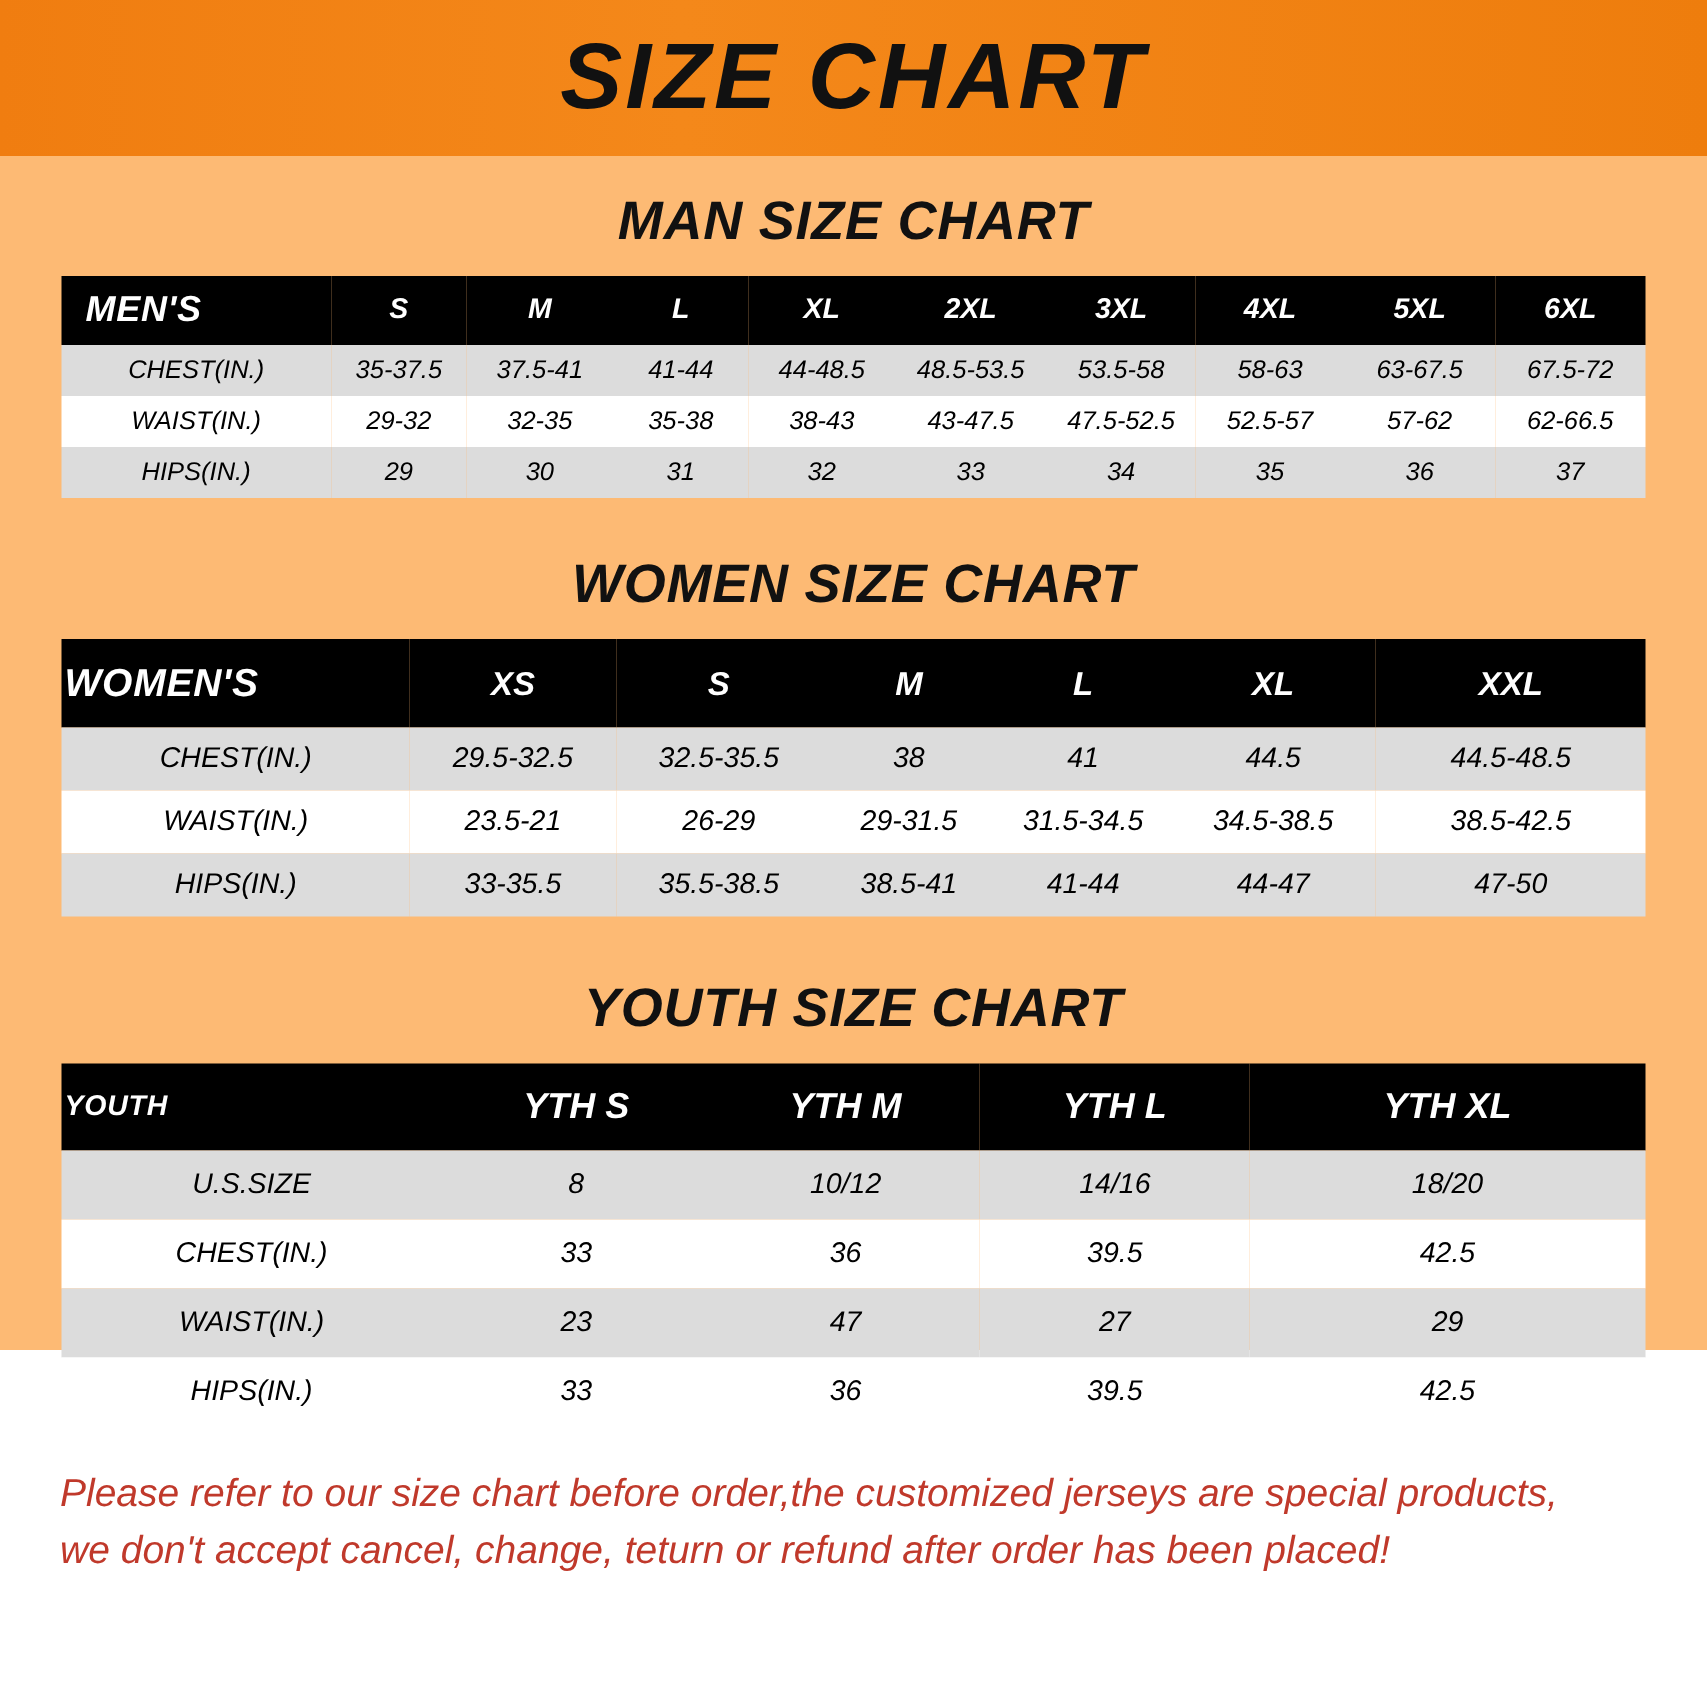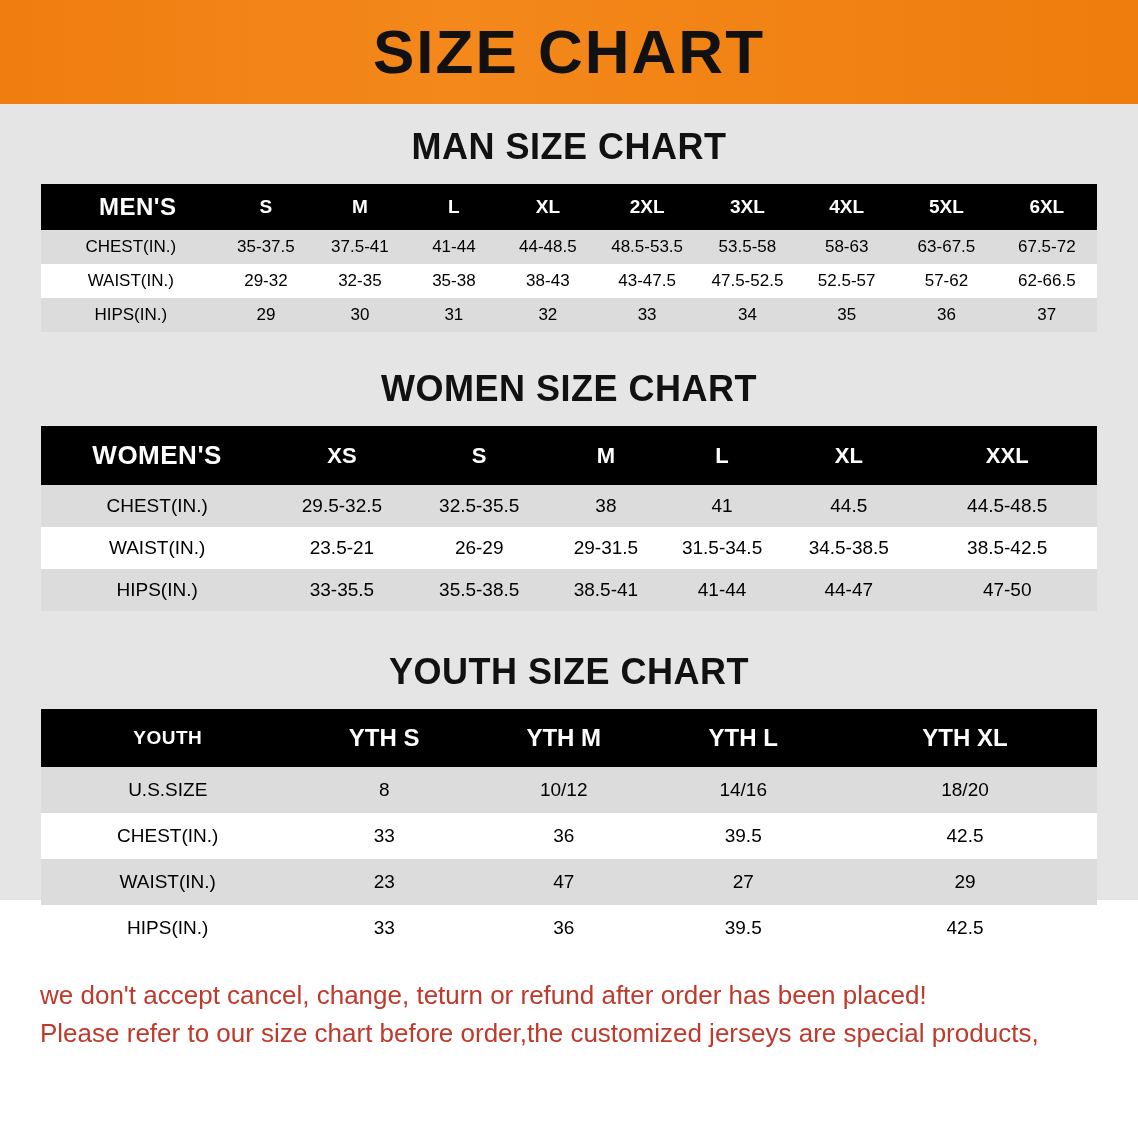--- a/index.html
+++ b/index.html
@@ -11,21 +11,22 @@
     width: 1138px;
     height: 1132px;
     font-family: "Liberation Sans", sans-serif;
     color: #000;
     overflow: hidden;
   }
   .page {
     position: relative;
     width: 1138px;
     height: 900px;
-    background: #e5e5e5;
+    background: #fdba74;
+    font-style: italic;
   }
 
   
   .banner {
     height: 104px;
     background: linear-gradient(90deg, #f07d10 0%, #f4881a 40%, #ee7d0d 100%);
     display: flex;
     align-items: center;
     justify-content: center;
   }
@@ -64,21 +65,21 @@
   }
   thead th {
     background: #000;
     color: #fff;
     font-weight: bold;
     text-align: center;
     padding: 9px 2px;
     font-size: 19px;
   }
   thead th.rowlabel {
-    text-align: center;
+    text-align: left;
     padding-left: 16px;
     font-size: 22px;
     letter-spacing: 0.5px;
   }
   tbody td {
     text-align: center;
     font-size: 17px;
     padding: 7px 2px;
     color: #000;
   }
@@ -294,17 +295,17 @@
             <td>33</td>
             <td>36</td>
             <td>39.5</td>
             <td>42.5</td>
           </tr>
         </tbody>
     </table>
   </div>
 
   <div class="note">
+    <div>Please refer to our size chart before order,the customized jerseys are special products,</div>
     <div>we don't accept cancel, change, teturn or refund after order has been placed!</div>
-    <div>Please refer to our size chart before order,the customized jerseys are special products,</div>
   </div>
 
 </div>
 
 </body></html>

